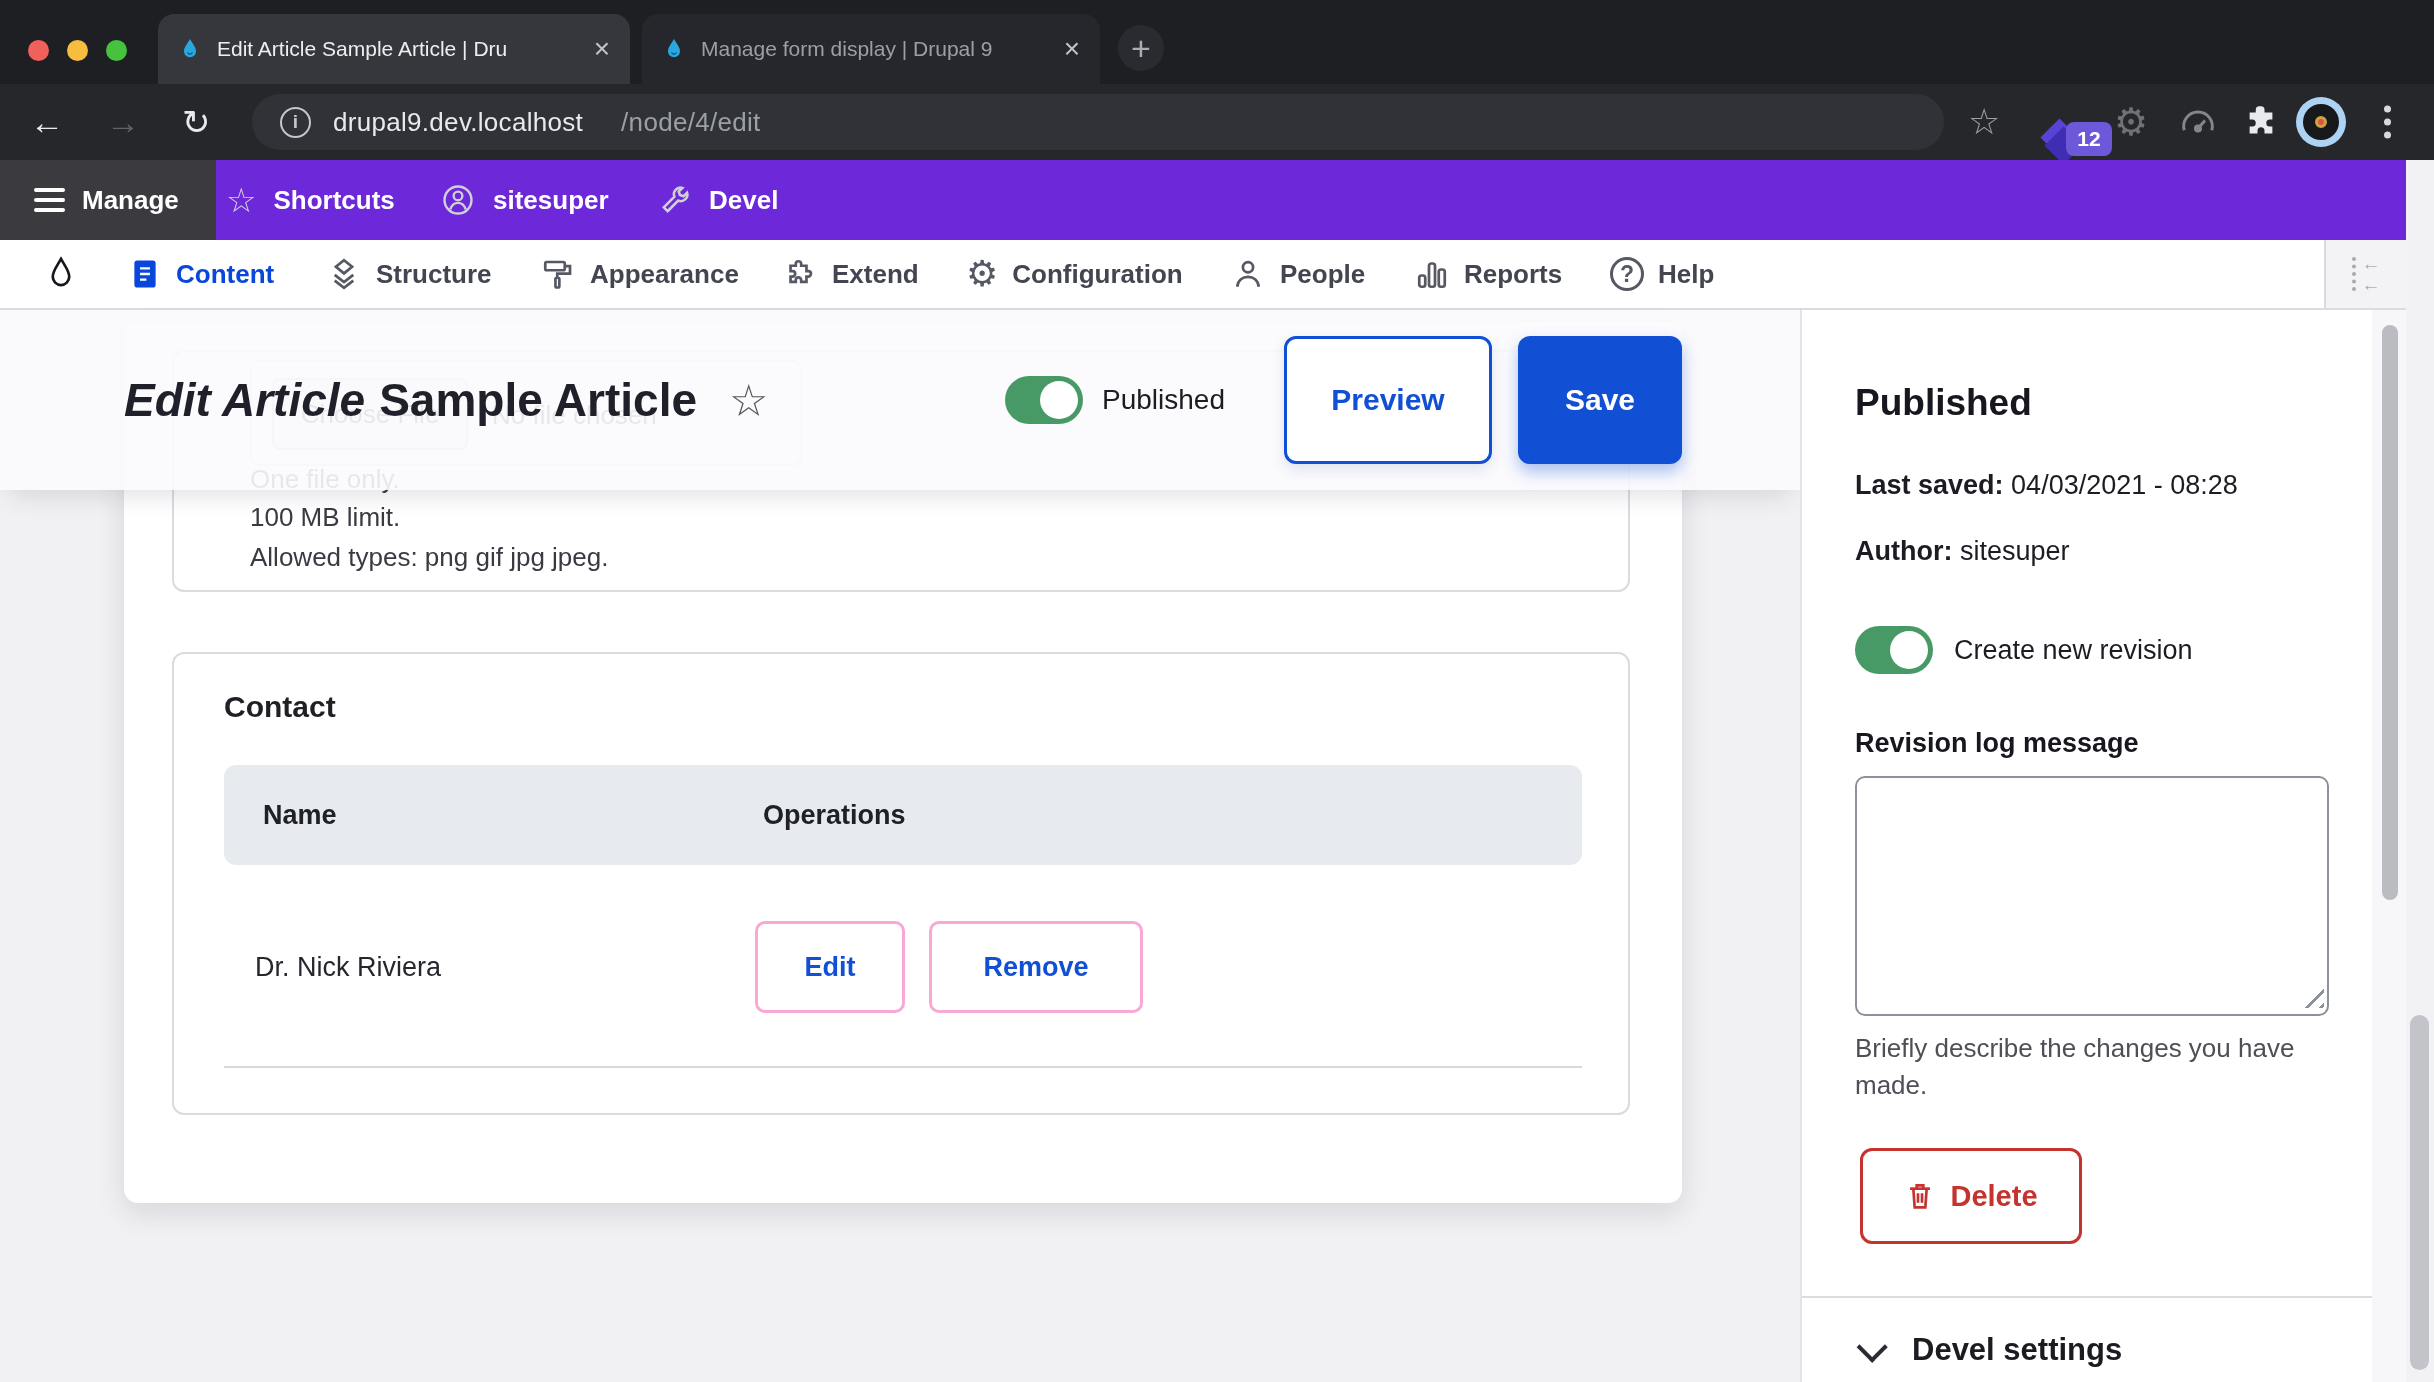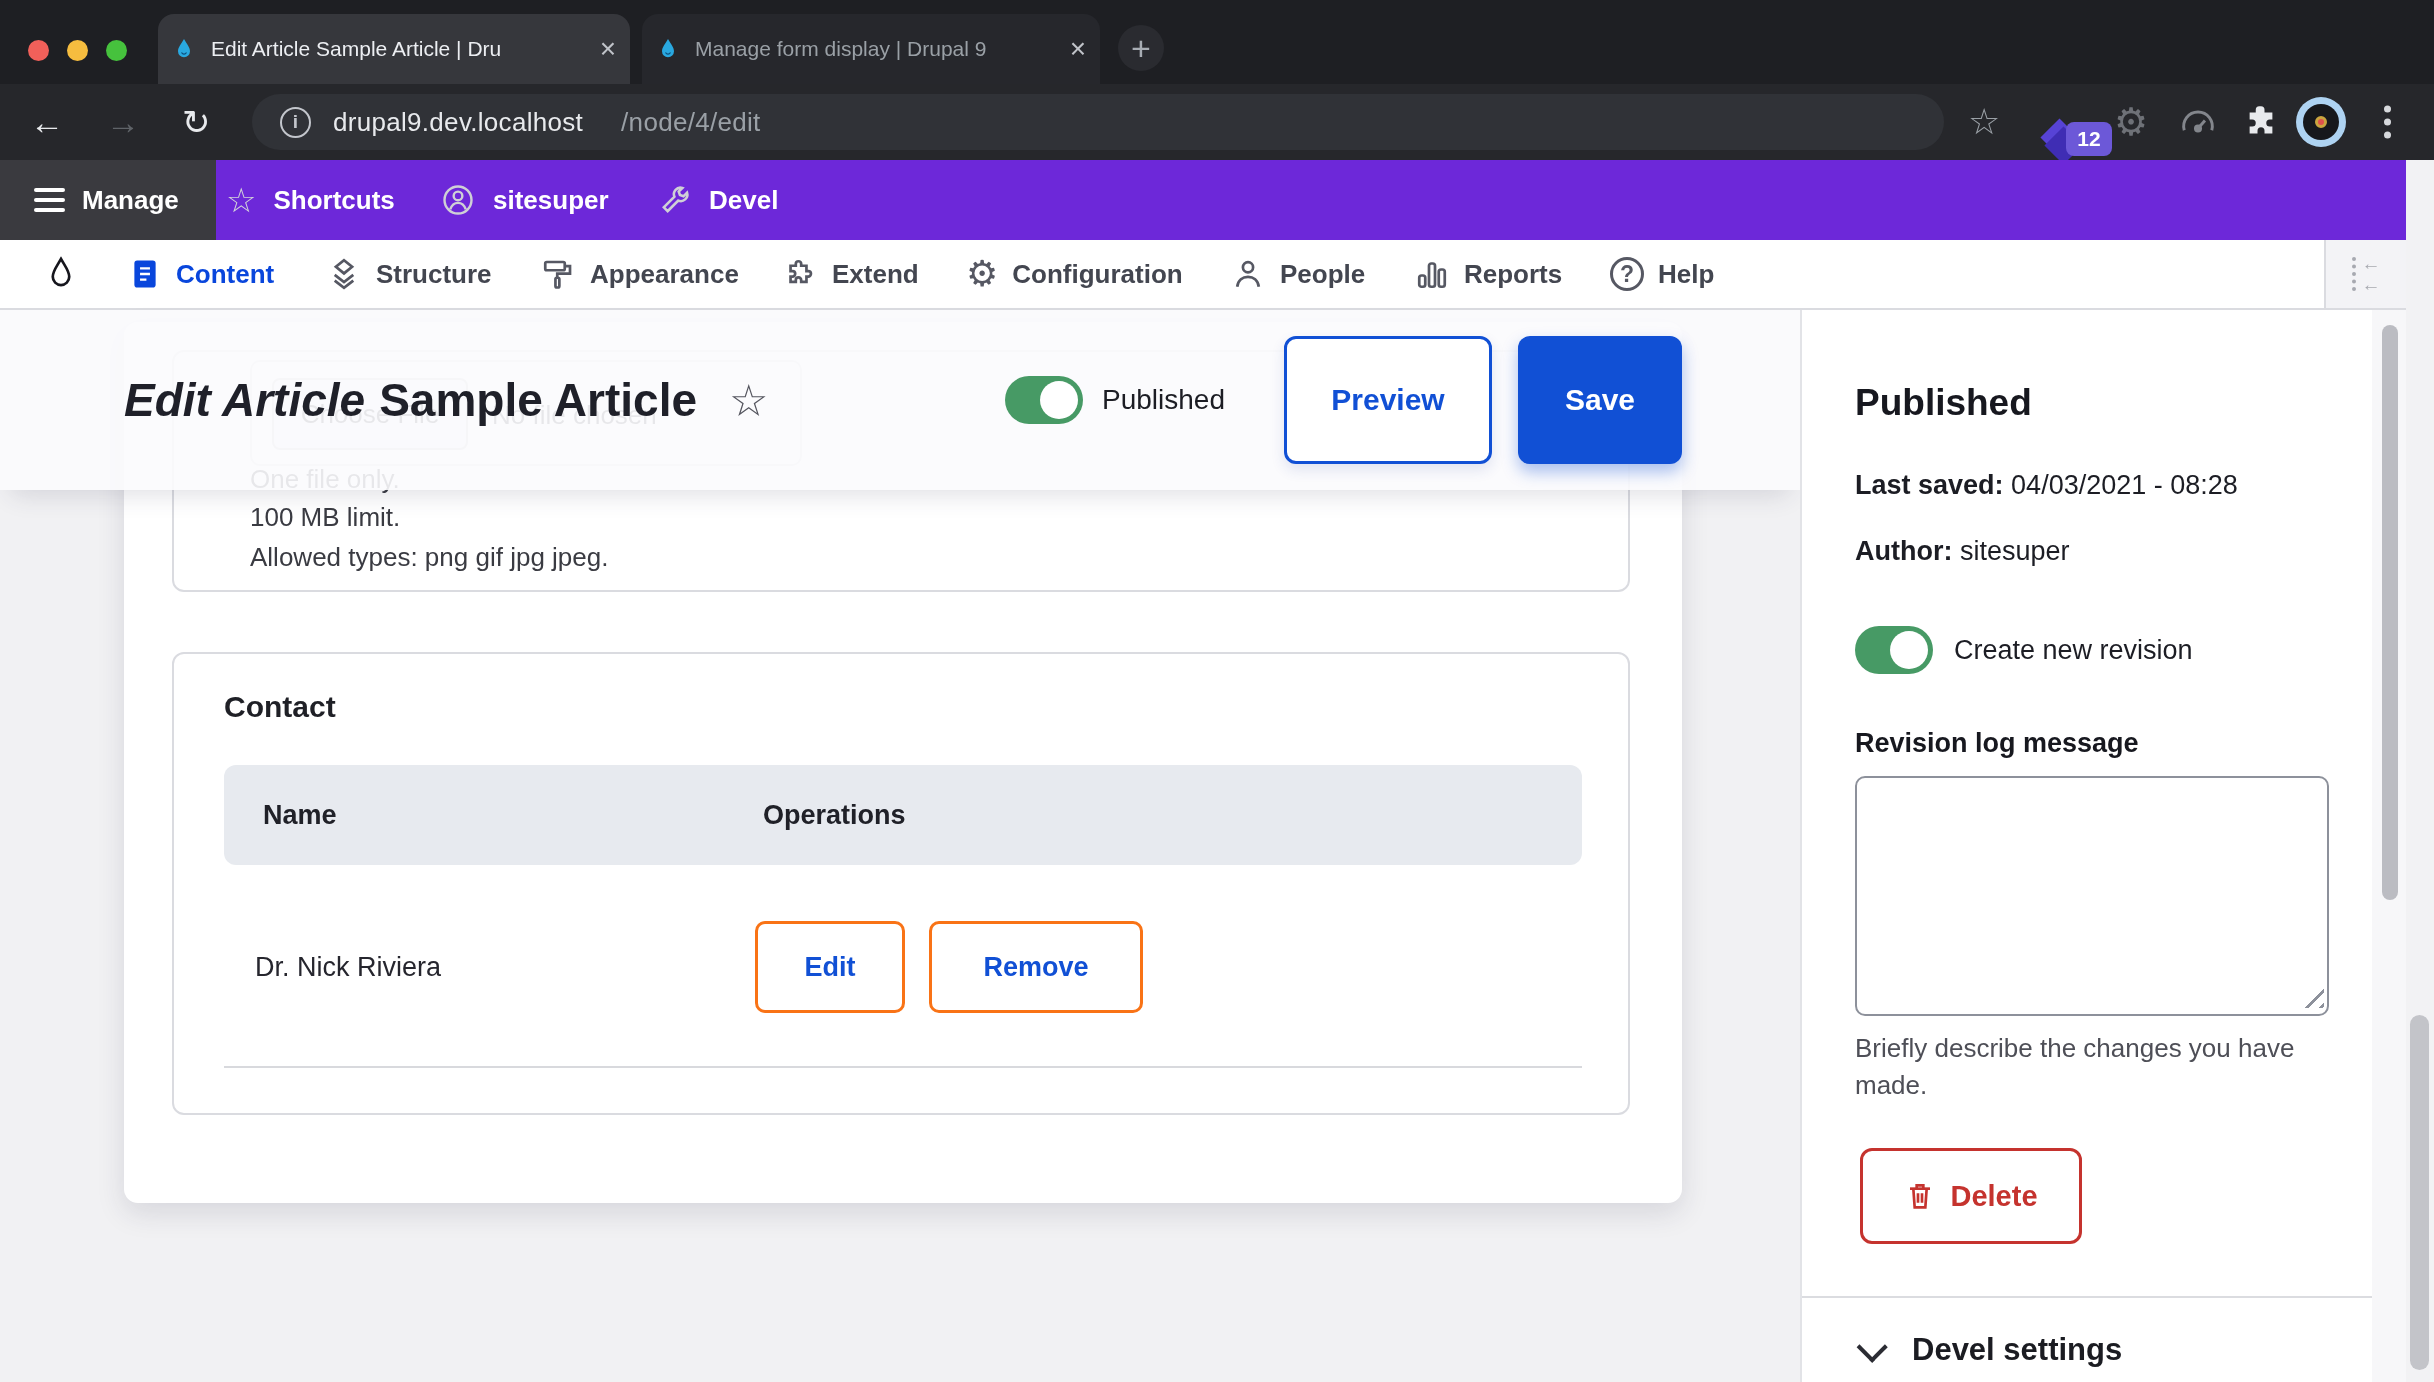--- a/index.html
+++ b/index.html
@@ -6,21 +6,21 @@
   body { background:#000; }
   .screen{
     position:relative; width:2434px; height:1382px; overflow:hidden;
     font-family:"Liberation Sans","DejaVu Sans",sans-serif; background:#f1f1f3;
   }
   
   .tabbar{position:absolute;top:0;left:0;width:2434px;height:84px;background:#1e1f23;}
   .lights{position:absolute;left:28px;top:40px;display:flex;gap:18px;}
   .light{width:21px;height:21px;border-radius:50%;}
   .light.red{background:#f1605a;} .light.yellow{background:#f6bd3f;} .light.green{background:#46c23d;}
-  .tab{position:absolute;top:14px;height:70px;border-radius:16px 16px 0 0;display:flex;align-items:center;padding:0 14px;gap:15px;}
+  .tab{position:absolute;top:14px;height:70px;border-radius:16px 16px 0 0;display:flex;align-items:center;padding:0 20px;gap:15px;}
   .tab.active{left:158px;width:472px;background:#36373c;color:#eceef2;}
   .tab.inactive{left:642px;width:458px;background:#26272c;color:#9aa0a6;}
   .tab-title{font-size:21px;white-space:nowrap;overflow:hidden;flex:1;}
   .tab-close{font-size:28px;color:#c0c3c9;flex:0 0 auto;}
   .newtab{position:absolute;left:1118px;top:25px;width:46px;height:46px;border-radius:50%;background:#2a2b30;color:#a8adb4;font-size:34px;display:flex;align-items:center;justify-content:center;}
   .favicon{flex:0 0 auto;display:flex;}
   
   .addressbar{position:absolute;top:84px;left:0;width:2434px;height:76px;background:#26272b;}
   .navbtn{position:absolute;top:50%;transform:translateY(-50%);font-size:34px;color:#e8eaed;}
   .navbtn.disabled{color:#5f6368;}
@@ -68,21 +68,21 @@
   .file-note{position:absolute;left:76px;font-size:26px;color:#3a3b42;}
   .one-file{top:112px;}
   .limit{top:150px;}
   .allowed{top:190px;}
   .fs-contact{left:48px;top:330px;width:1458px;height:463px;}
   .contact-h{position:absolute;left:50px;top:36px;font-size:30px;font-weight:700;color:#1f2026;}
   .thead{position:absolute;left:50px;top:111px;width:1358px;height:100px;background:#e7eaef;border-radius:12px;}
   .th{position:absolute;top:0;height:100px;display:flex;align-items:center;font-size:27px;font-weight:700;color:#202128;margin-left:8px;}
   .th.name{left:31px;} .th.ops{left:531px;}
   .row-name{position:absolute;left:81px;top:267px;height:92px;display:flex;align-items:center;font-size:27px;color:#26262e;}
-  .btn-outline{position:absolute;border:3px solid #f97316;border-radius:10px;background:#fff;color:#1150d5;font-size:27px;font-weight:700;display:flex;align-items:center;justify-content:center;font-family:inherit;}
+  .btn-outline{position:absolute;border:3px solid #f9a8d4;border-radius:10px;background:#fff;color:#1150d5;font-size:27px;font-weight:700;display:flex;align-items:center;justify-content:center;font-family:inherit;}
   .btn-edit{left:581px;top:267px;width:150px;height:92px;}
   .btn-remove{left:755px;top:267px;width:214px;height:92px;}
   .row-divider{position:absolute;left:50px;top:412px;width:1358px;border-top:2px solid #d8d9dd;}
   
   .sticky{position:absolute;left:0;top:0;width:1800px;height:180px;background:rgba(251,251,253,.9);box-shadow:0 16px 24px -12px rgba(50,50,80,.16);}
   .page-title{position:absolute;left:124px;top:0;height:180px;display:flex;align-items:center;font-size:46px;font-weight:700;color:#1f2029;gap:14px;white-space:nowrap;}
   .page-title .em{font-style:italic;}
   .title-star{font-size:44px;color:#55565f;font-weight:400;margin-left:18px;}
   .pub-toggle{position:absolute;left:1005px;top:66px;}
   .switch{position:relative;width:78px;height:48px;background:#479a65;border-radius:26px;}

